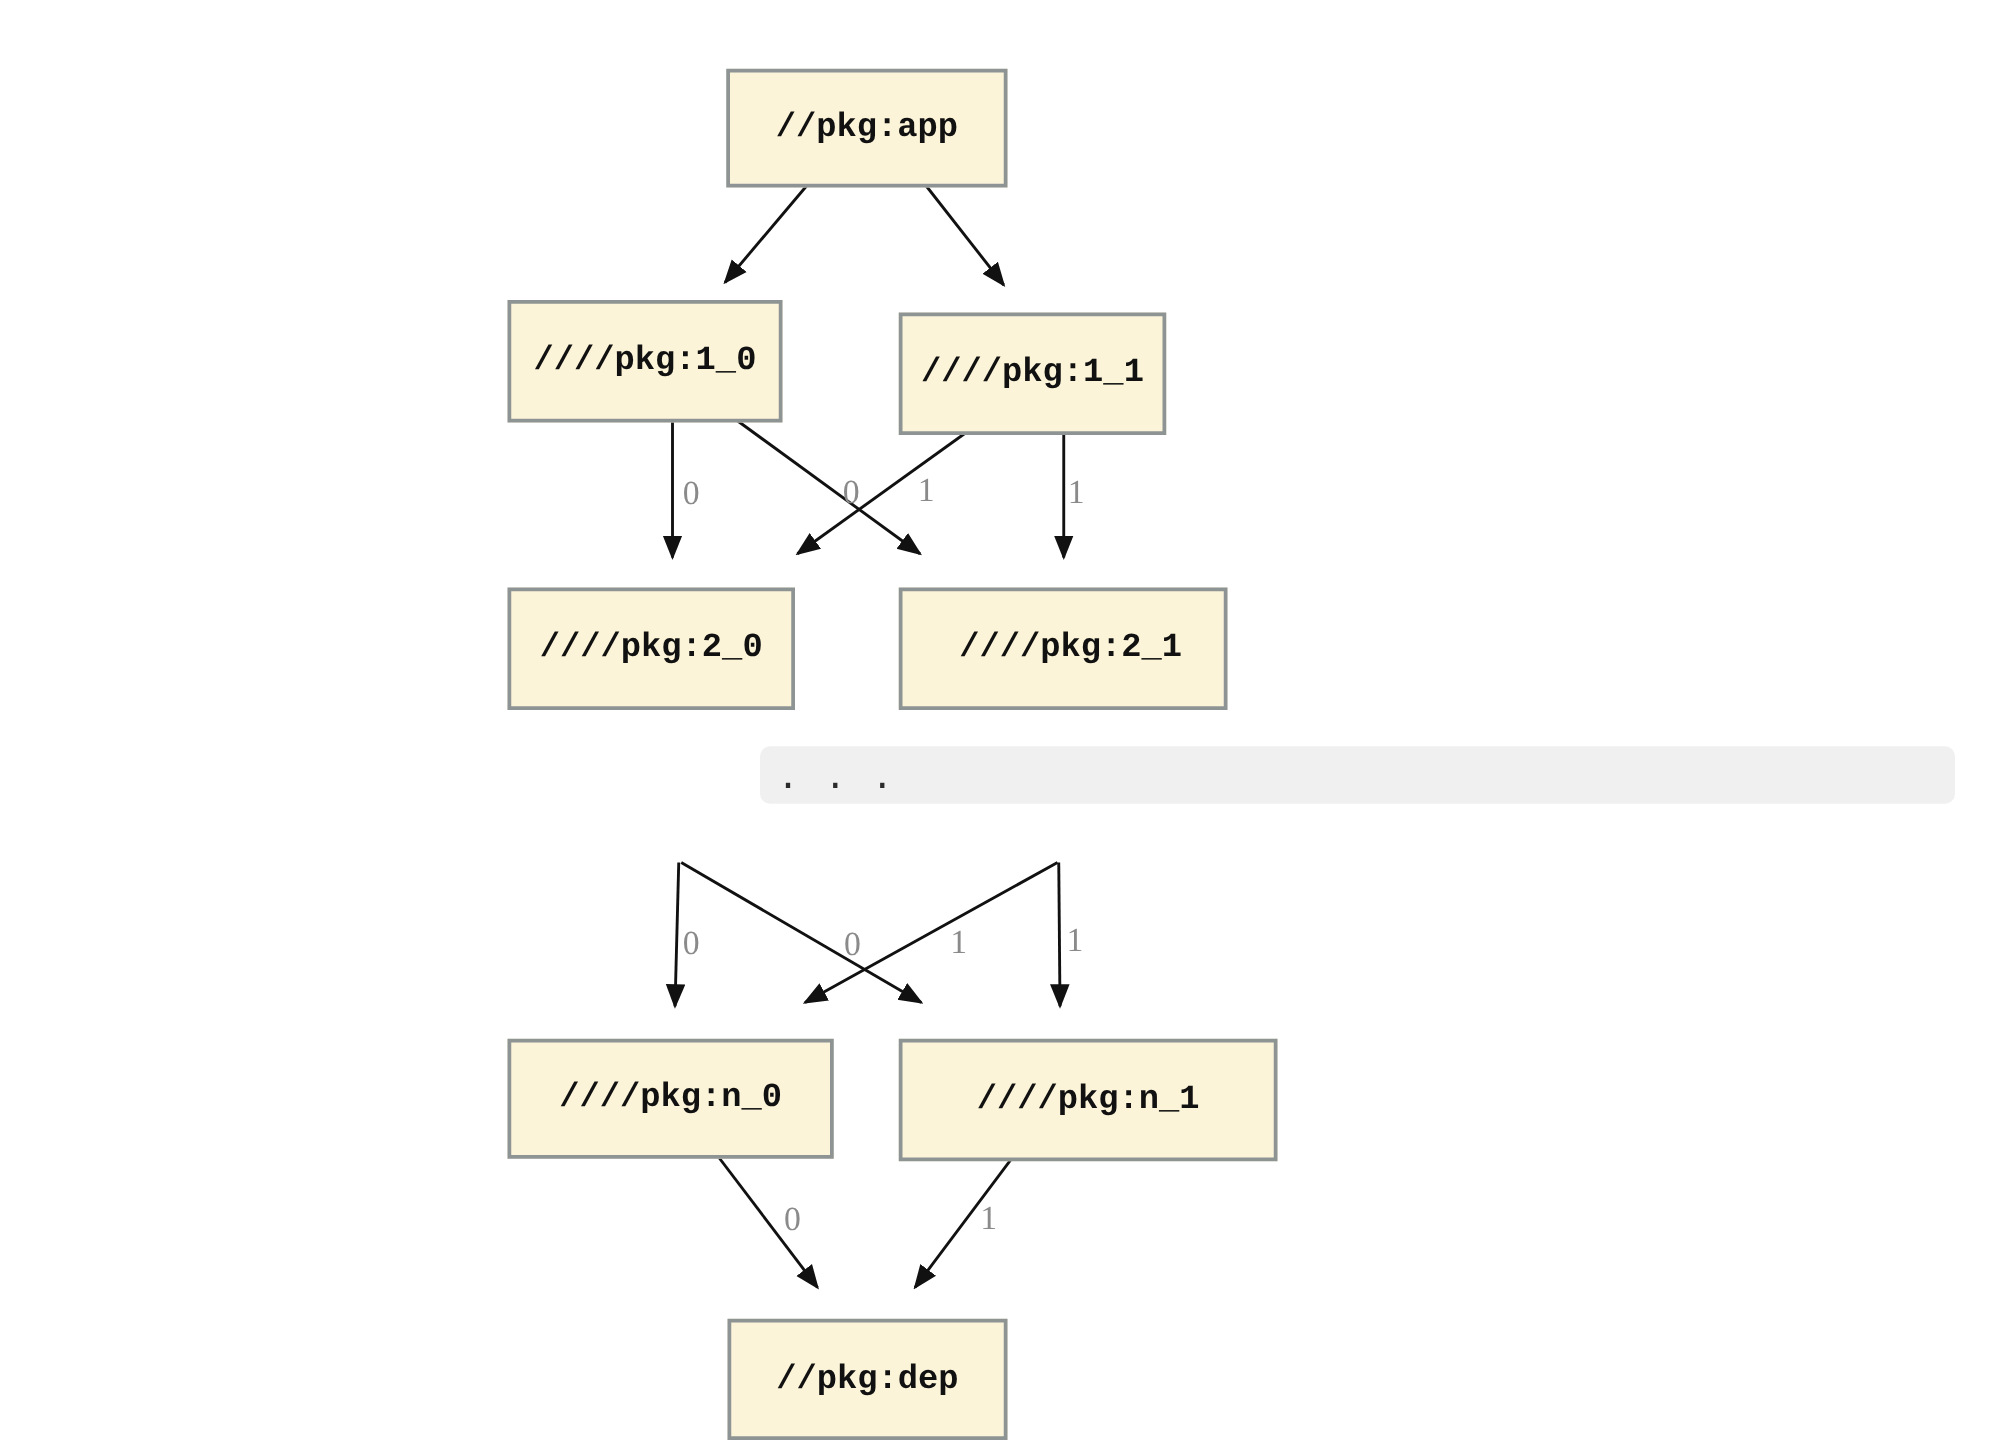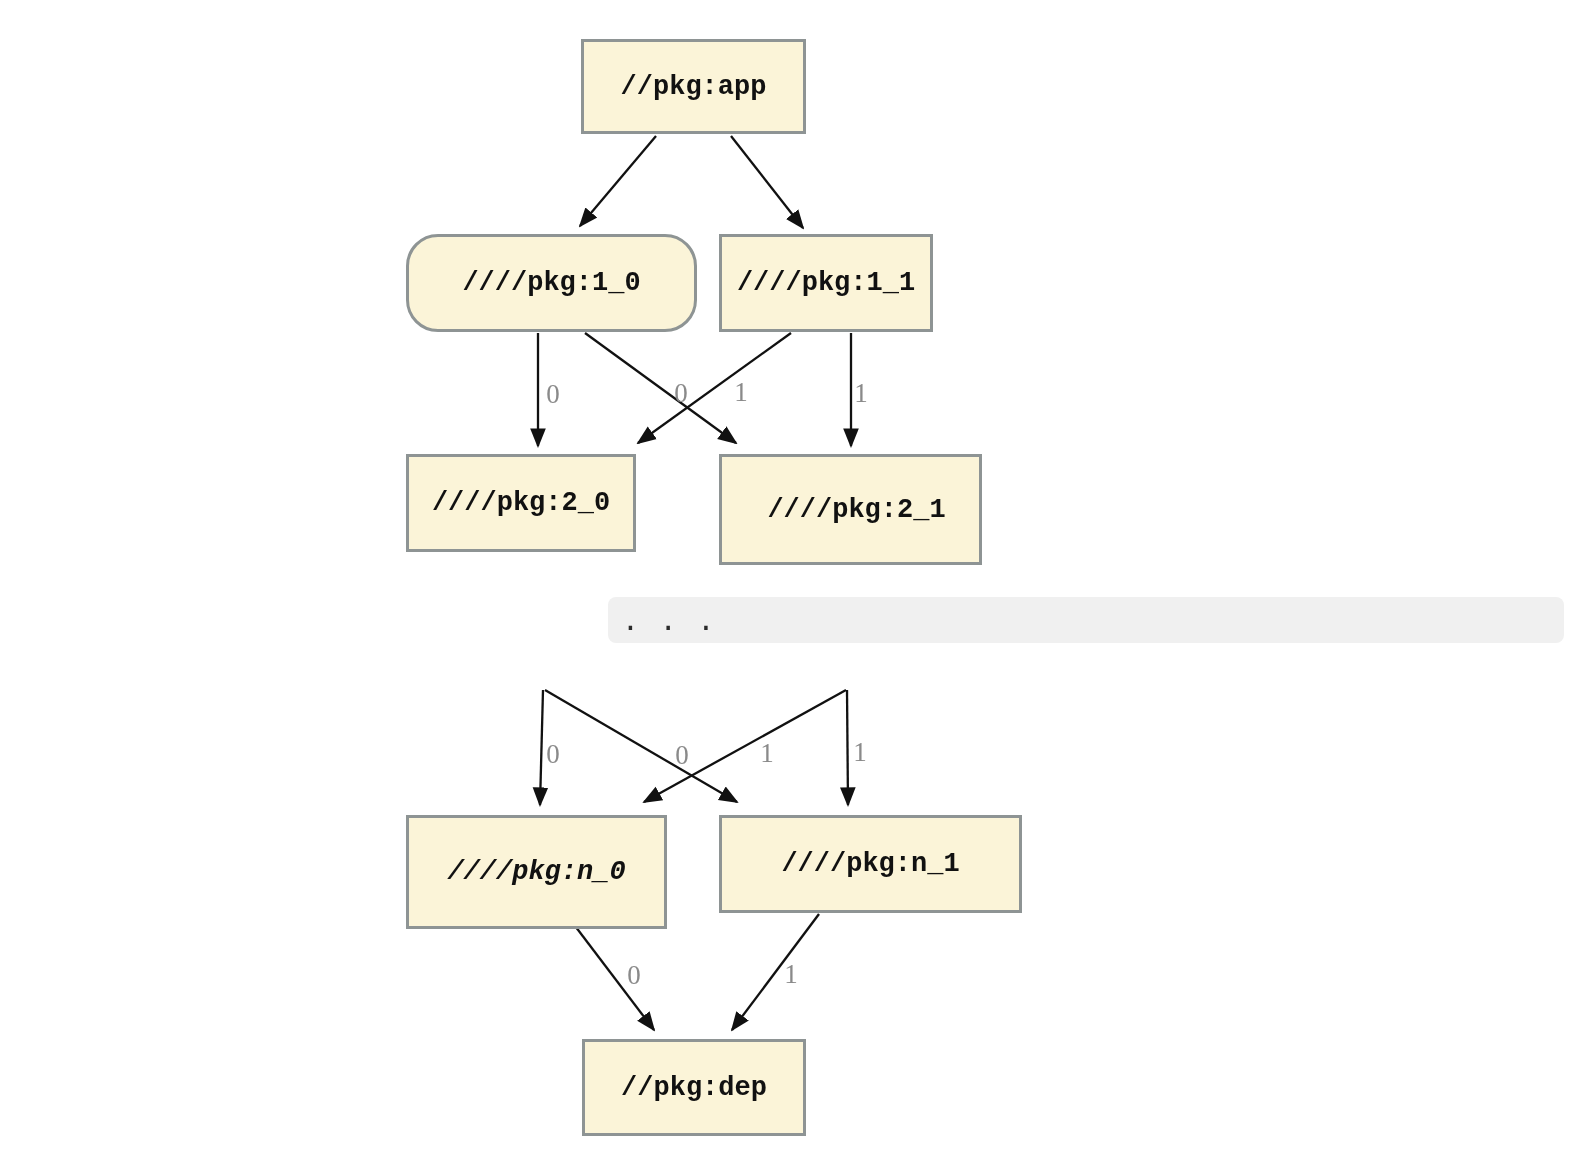--- a/index.html
+++ b/index.html
@@ -39,20 +39,21 @@
     background: #fbf4d8;
     border: 3px solid #8e9494;
     display: flex;
     align-items: center;
     justify-content: center;
     font-family: "Liberation Mono", monospace;
     font-weight: bold;
     font-size: 27px;
     color: #111111;
     white-space: pre;
+    margin-top: 16px;
   }
   .ellipsis-band {
     position: absolute;
     left: 608px;
     top: 597px;
     width: 956px;
     height: 46px;
     box-sizing: border-box;
     background: #f0f0f0;
     border-radius: 8px;
@@ -103,29 +104,29 @@
     <text class="elabel" x="682" y="764">0</text>
     <text class="elabel" x="767" y="762">1</text>
     <text class="elabel" x="860" y="761">1</text>
 
     <text class="elabel" x="634" y="984">0</text>
     <text class="elabel" x="791" y="983">1</text>
   </svg>
 
   <div class="node" style="left:581px; top:39px;  width:225px; height:95px;">//pkg:app</div>
 
-  <div class="node" style="left:406px; top:234px; width:291px; height:98px;border-radius:32px;">////pkg:1_0</div>
+  <div class="node" style="left:406px; top:224px; width:220px; height:98px;">////pkg:1_0</div>
 
   <div class="node" style="left:719px; top:234px; width:214px; height:98px;">////pkg:1_1</div>
 
   <div class="node" style="left:406px; top:454px; width:230px; height:98px;">////pkg:2_0</div>
 
-  <div class="node" style="left:719px; top:454px; width:263px; height:111px;padding-left:12px;">////pkg:2_1</div>
+  <div class="node" style="left:719px; top:454px; width:263px; height:98px;padding-left:12px;">////pkg:2_1</div>
 
   <div class="ellipsis-band">. . .</div>
 
-  <div class="node" style="left:406px; top:815px; width:261px; height:114px;font-style:italic;">////pkg:n_0</div>
+  <div class="node" style="left:406px; top:815px; width:261px; height:96px;">////pkg:n_0</div>
 
   <div class="node" style="left:719px; top:815px; width:303px; height:98px;">////pkg:n_1</div>
 
   <div class="node" style="left:582px; top:1039px; width:224px; height:97px;">//pkg:dep</div>
 
 </div>
 
 </body></html>

